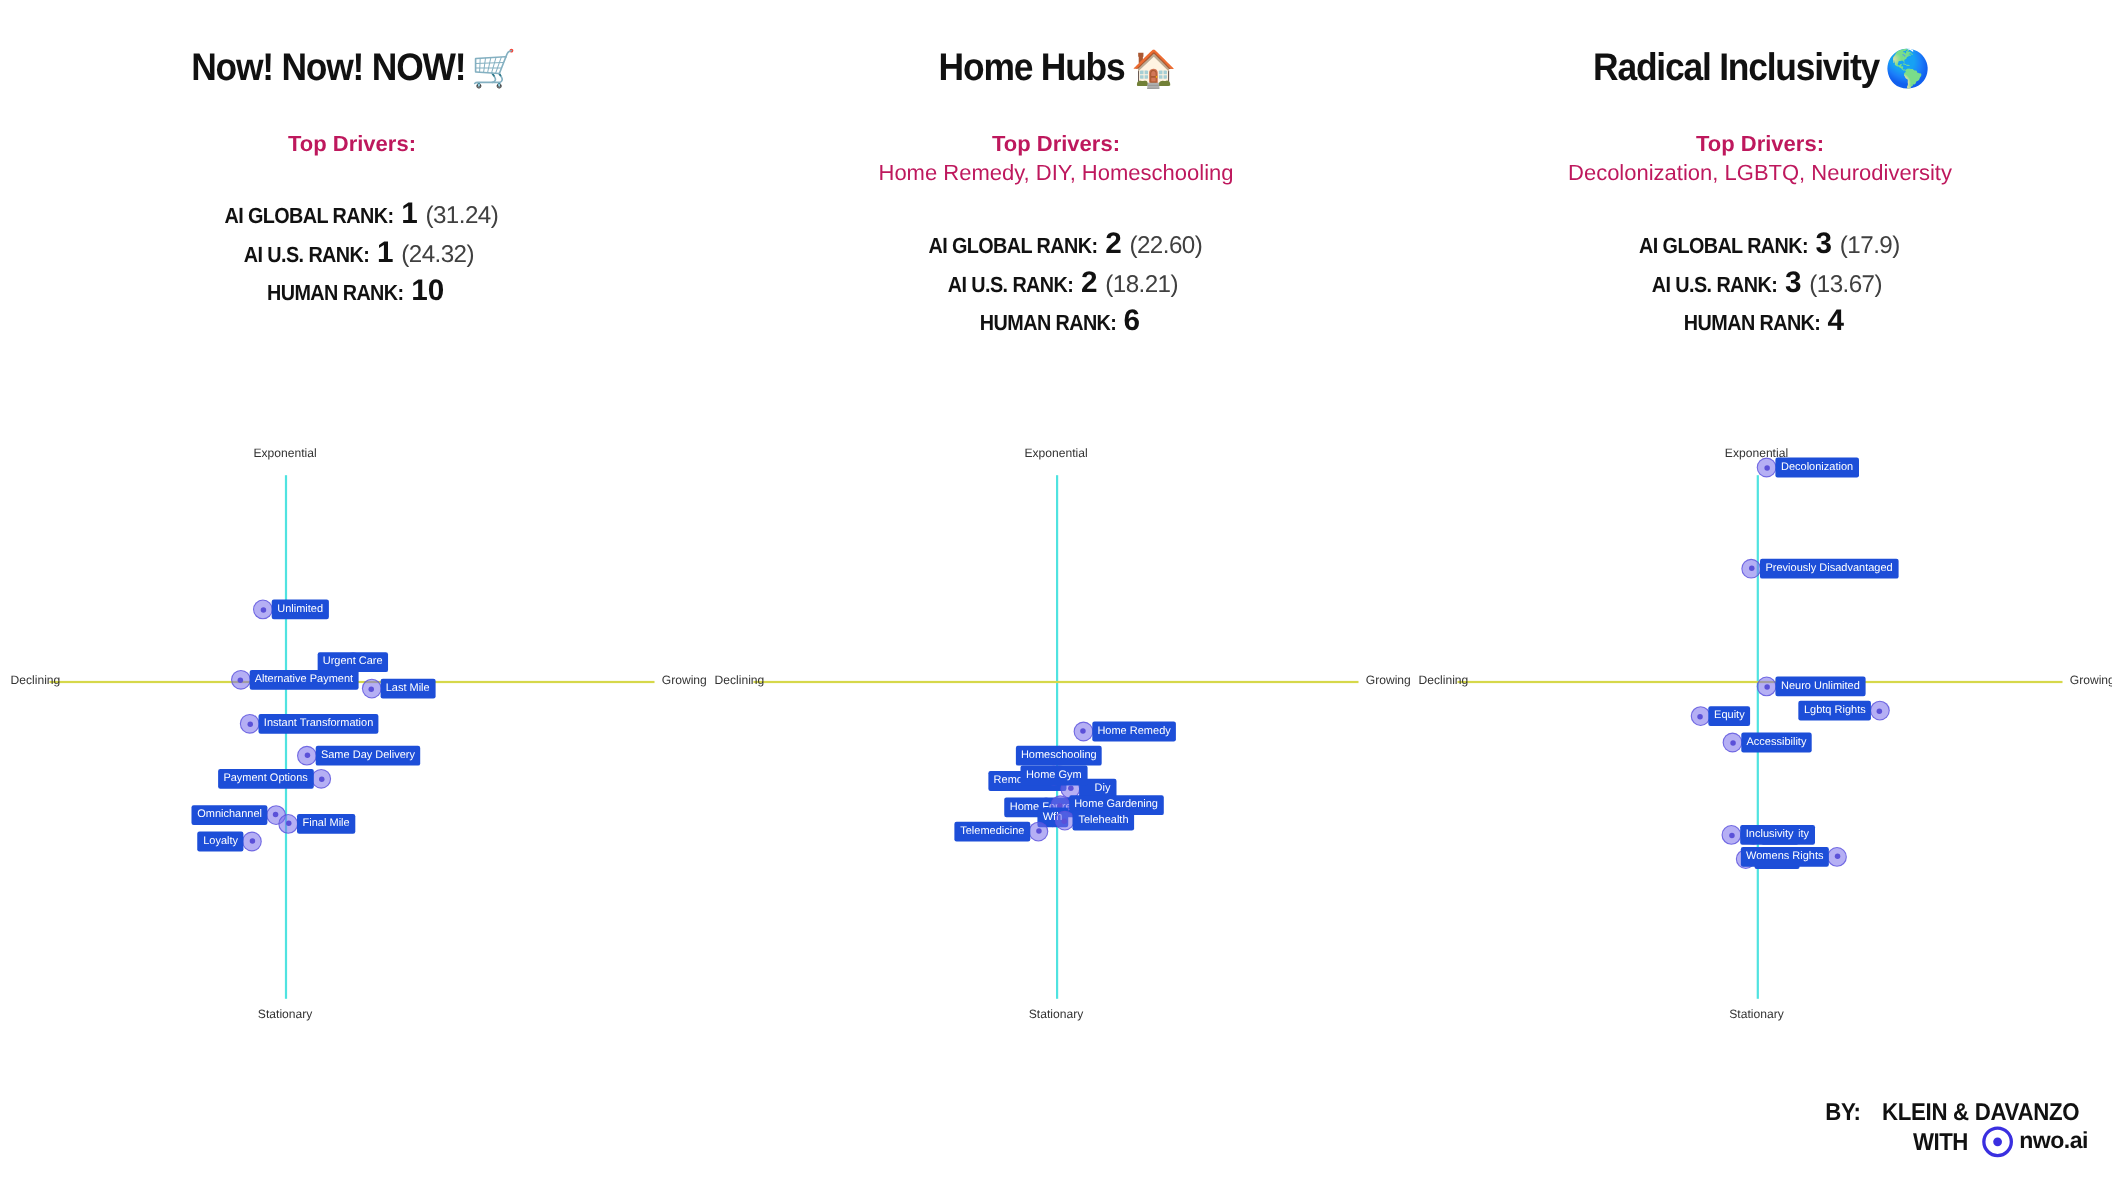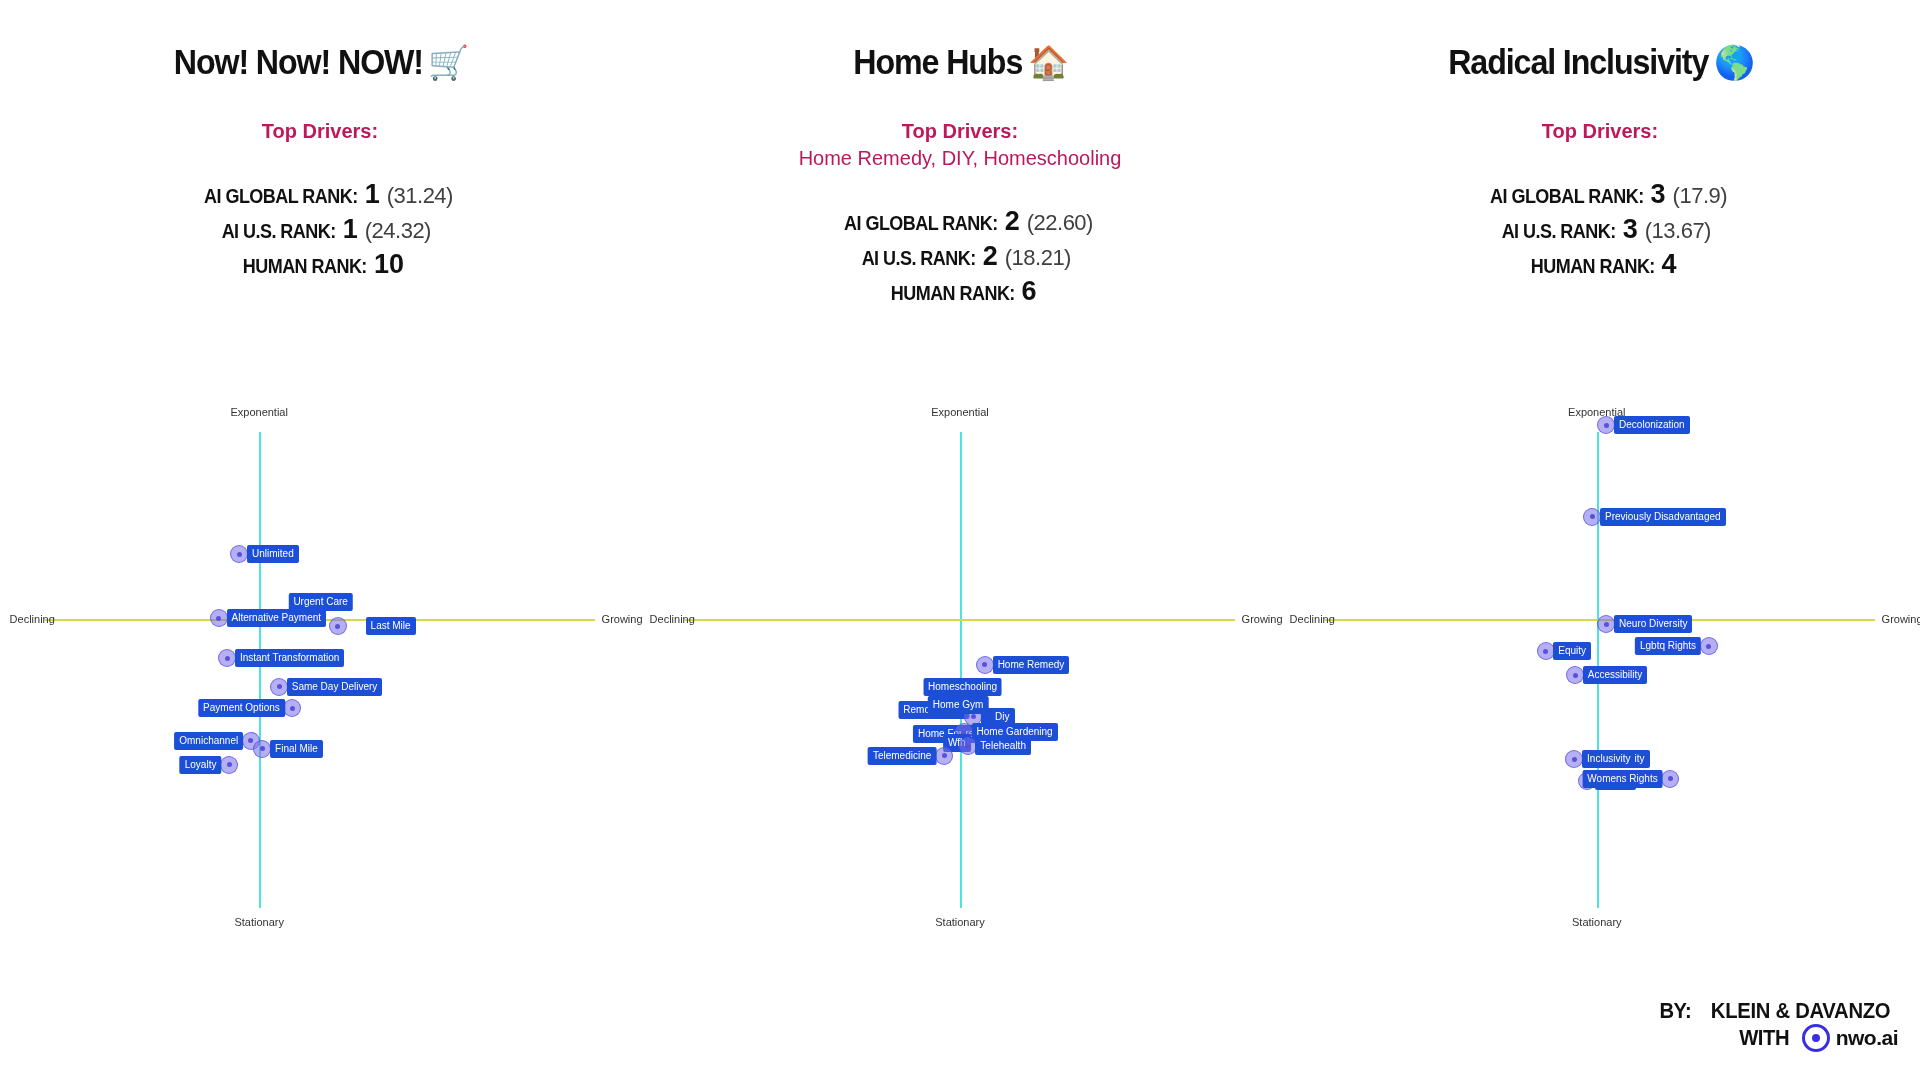--- a/index.html
+++ b/index.html
@@ -254,21 +254,21 @@
         <div class="axis-cap" style="left: 40.5%; top: 95.5%; transform: translateX(-50%);">Stationary</div>
         <div class="axis-cap" style="left: 1.5%; top: 40.5%; transform: translateY(-50%);">Declining</div>
         <div class="axis-cap" style="left: 94%; top: 40.5%; transform: translateY(-50%);">Growing</div>
         <div class="dot" style="left: 37.4%; top: 28.6%;"></div>
         <div class="tag" style="top: 28.6%; left: 38.6%;">Unlimited</div>
         <div class="dot" style="left: 50.1%; top: 37.4%;"></div>
         <div class="tag" style="top: 37.4%; left: 50.1%; transform: translate(-50%, -50%);">Urgent Care</div>
         <div class="dot" style="left: 34.2%; top: 40.4%;"></div>
         <div class="tag" style="top: 40.4%; left: 35.4%;">Alternative Payment</div>
         <div class="dot" style="left: 52.8%; top: 41.9%;"></div>
-        <div class="tag" style="top: 41.9%; left: 54%; margin-left: 20px;">Last Mile</div>
+        <div class="tag" style="top: 41.9%; left: 54%;">Last Mile</div>
         <div class="dot" style="left: 35.5%; top: 47.8%;"></div>
         <div class="tag" style="top: 47.8%; left: 36.7%;">Instant Transformation</div>
         <div class="dot" style="left: 43.6%; top: 53.1%;"></div>
         <div class="tag" style="top: 53.1%; left: 44.8%;">Same Day Delivery</div>
         <div class="dot" style="left: 45.7%; top: 57.1%;"></div>
         <div class="tag" style="top: 57.1%; left: 44.5%; transform: translate(-100%, -50%);">Payment Options</div>
         <div class="dot" style="left: 39.2%; top: 63.1%;"></div>
         <div class="tag" style="top: 63.1%; left: 38%; transform: translate(-100%, -50%);">Omnichannel</div>
         <div class="dot" style="left: 41%; top: 64.6%;"></div>
         <div class="tag" style="top: 64.6%; left: 42.2%;">Final Mile</div>
@@ -336,20 +336,21 @@
   </div>
 
   <div class="panel">
     <div class="panel-header">
       <div class="panel-title">
         <span>Radical Inclusivity</span>
         <span class="emoji">🌎</span>
       </div>
       <div class="drivers">
         <div class="drivers-label">Top Drivers:</div>
+        <div class="drivers-list">Decolonization, LGBTQ, Neurodiversity</div>
       </div>
       <div class="ranks">
         <div class="rank-row">
           <span class="rank-label">AI GLOBAL RANK:</span>
           <span class="rank-value">3</span>
           <span class="rank-score">(17.9)</span>
         </div>
         <div class="rank-row">
           <span class="rank-label">AI U.S. RANK:</span>
           <span class="rank-value">3</span>
@@ -367,21 +368,21 @@
         <div class="axis-h" style="left: 7%; width: 86%; top: 40.5%;"></div>
         <div class="axis-cap" style="left: 49.5%; top: 1.2%; transform: translateX(-50%);">Exponential</div>
         <div class="axis-cap" style="left: 49.5%; top: 95.5%; transform: translateX(-50%);">Stationary</div>
         <div class="axis-cap" style="left: 1.5%; top: 40.5%; transform: translateY(-50%);">Declining</div>
         <div class="axis-cap" style="left: 94%; top: 40.5%; transform: translateY(-50%);">Growing</div>
         <div class="dot" style="left: 51%; top: 4.7%;"></div>
         <div class="tag" style="top: 4.7%; left: 52.2%;">Decolonization</div>
         <div class="dot" style="left: 48.8%; top: 21.6%;"></div>
         <div class="tag" style="top: 21.6%; left: 50%;">Previously Disadvantaged</div>
         <div class="dot" style="left: 51%; top: 41.5%;"></div>
-        <div class="tag" style="top: 41.5%; left: 52.2%;">Neuro Diversity</div>
+        <div class="tag" style="top: 41.5%; left: 52.2%;">Neuro Unlimited</div>
         <div class="dot" style="left: 41.5%; top: 46.5%;"></div>
         <div class="tag" style="top: 46.5%; left: 42.7%;">Equity</div>
         <div class="dot" style="left: 67%; top: 45.6%;"></div>
         <div class="tag" style="top: 45.6%; left: 65.8%; transform: translate(-100%, -50%);">Lgbtq Rights</div>
         <div class="dot" style="left: 46.1%; top: 51%;"></div>
         <div class="tag" style="top: 51%; left: 47.3%;">Accessibility</div>
         <div class="dot" style="left: 49%; top: 66.5%;"></div>
         <div class="tag" style="top: 66.5%; left: 50.2%;">Diversity</div>
         <div class="dot" style="left: 46%; top: 66.5%;"></div>
         <div class="tag" style="top: 66.5%; left: 47.2%;">Inclusivity</div>

